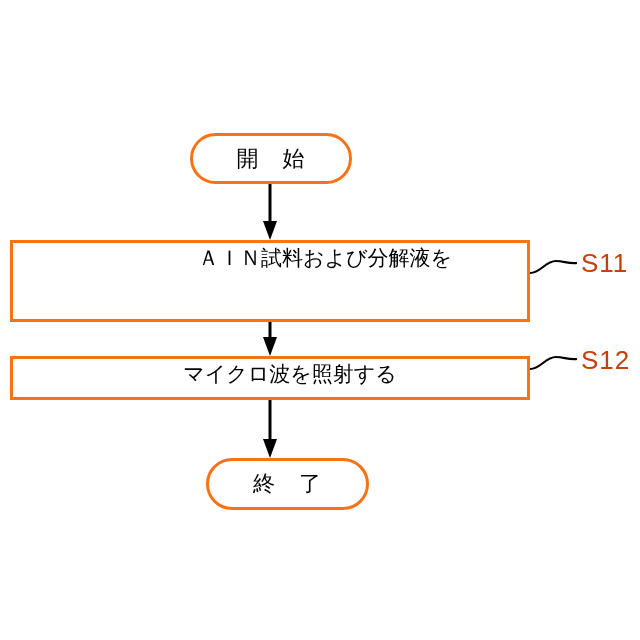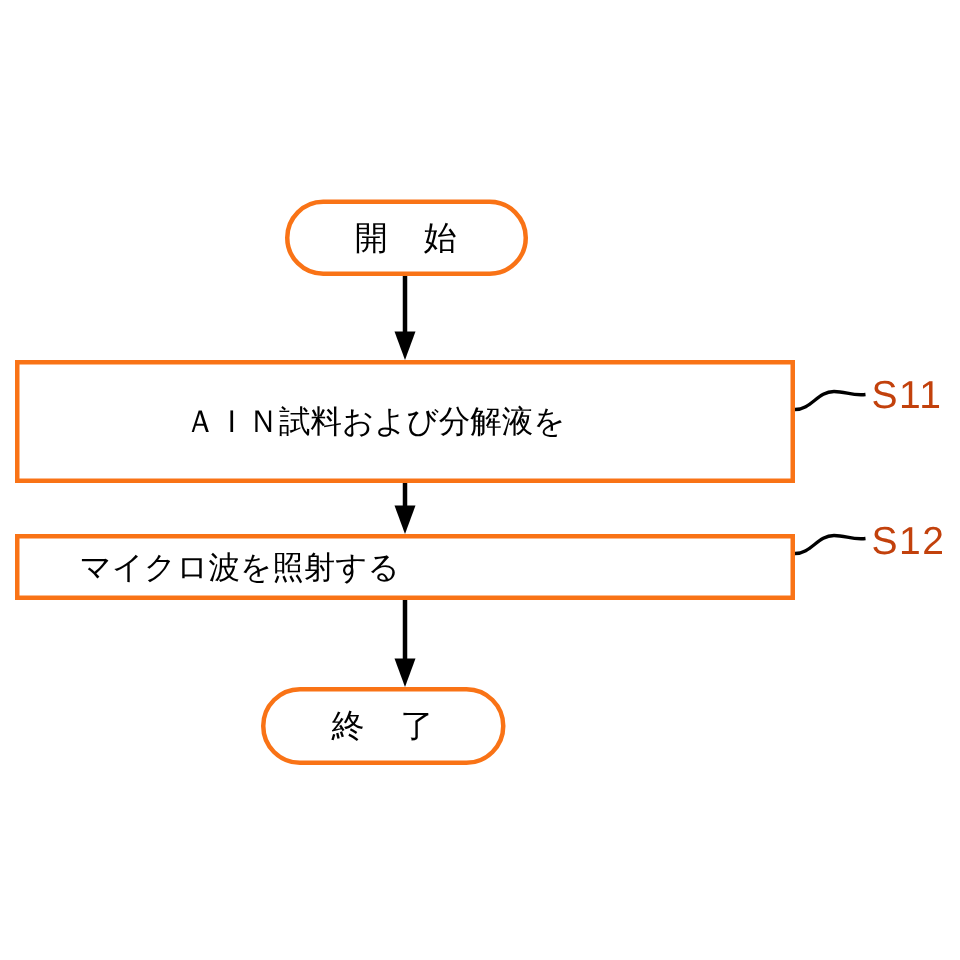--- a/index.html
+++ b/index.html
@@ -25,21 +25,21 @@
   .terminal {
     border-radius: 27px;
     display: flex;
     align-items: center;
     justify-content: center;
     font-size: 22px;
     letter-spacing: 1px;
   }
   .process {
     display: flex;
-    flex-direction: column;
+    flex-direction: row;
     justify-content: center;
     font-size: 21px;
     line-height: 29px;
     padding-left: 110px;
   }
   .process .line {
     white-space: nowrap;
   }
   .step-tag {
     position: absolute;
@@ -102,17 +102,17 @@
   </div>
 
   <div class="step-tag" style="left:581px; top:250px;">S11</div>
 
   <div class="node process" style="left:10px; top:356px; width:520px; height:44px;padding-left:40px;">
     <span class="line">マイクロ波を照射する</span>
   </div>
 
   <div class="step-tag" style="left:581px; top:347px;">S12</div>
 
-  <div class="node terminal" style="left:174px; top:458px; width:163px; height:52px;">
+  <div class="node terminal" style="left:206px; top:458px; width:163px; height:52px;">
     <span>終　了</span>
   </div>
 
 </div>
 
 </body></html>

